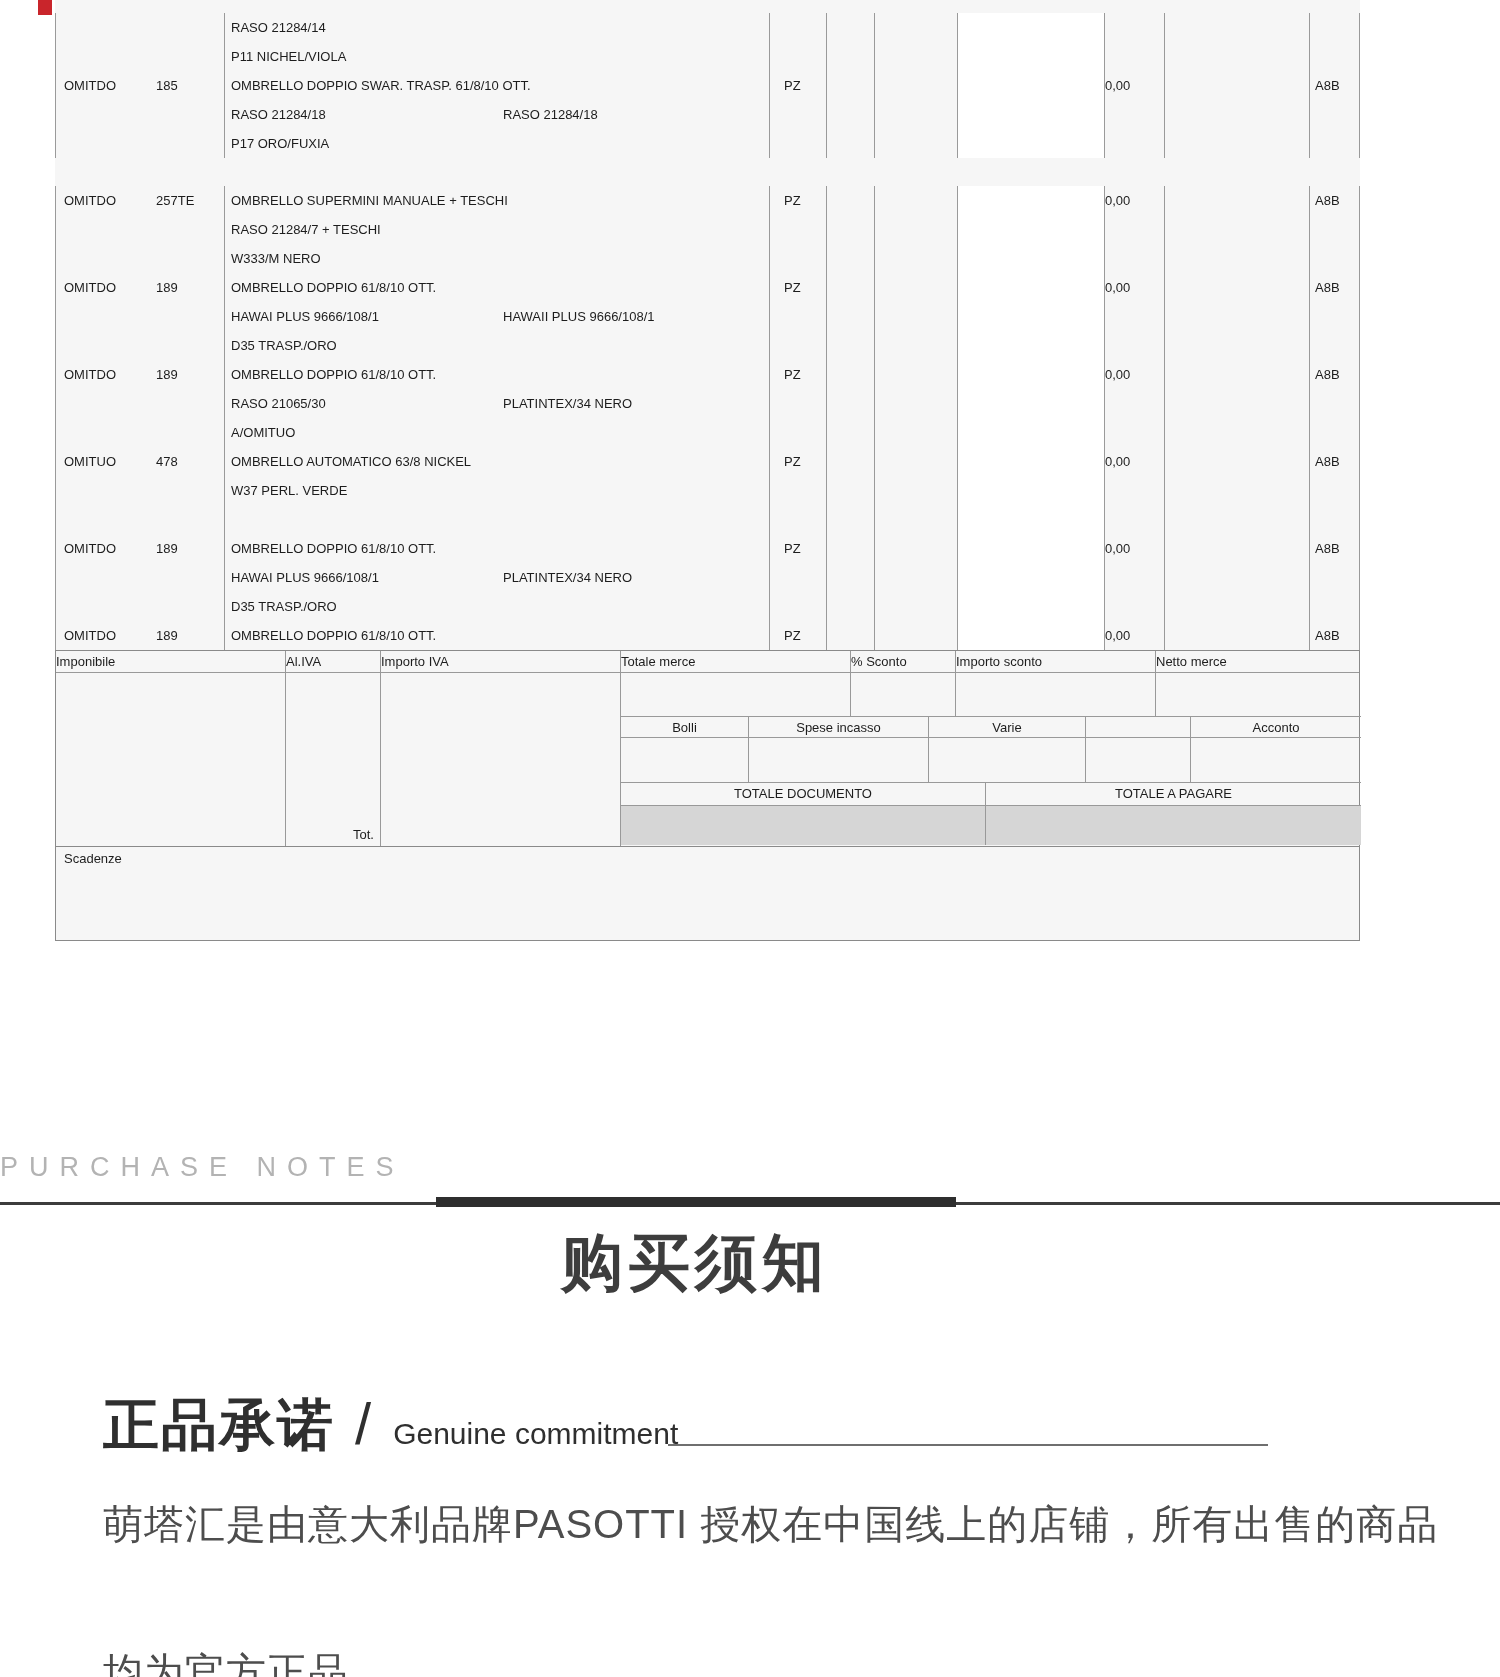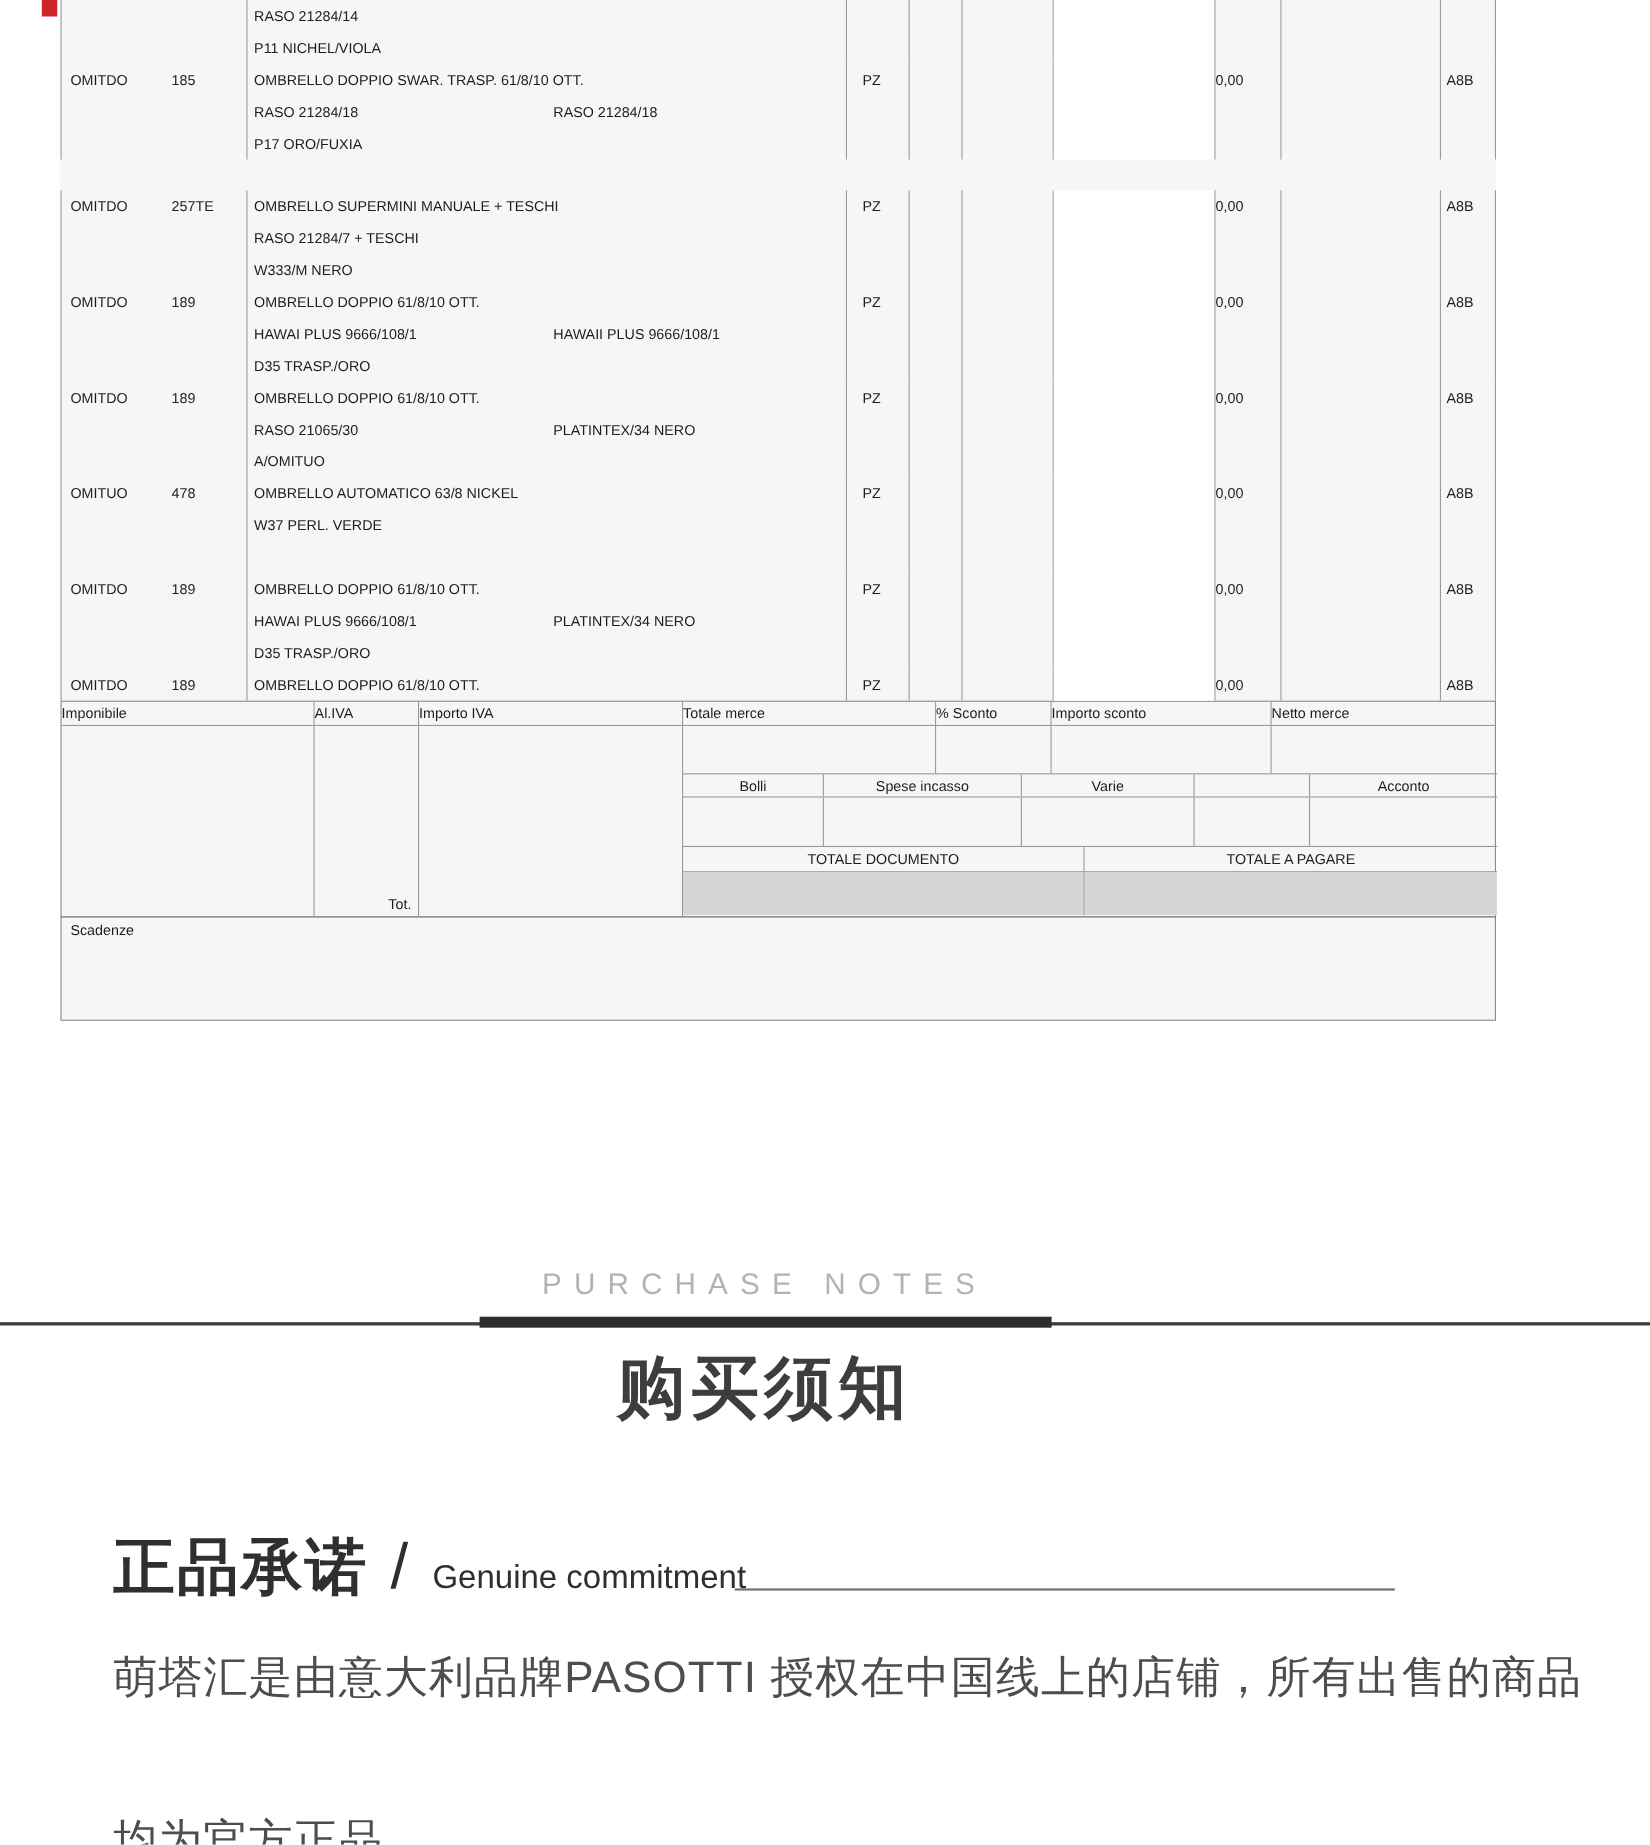--- a/index.html
+++ b/index.html
@@ -52,21 +52,21 @@
 
   .scadenze{width:1305px;height:95px;border:1px solid #8a8a8a;margin-top:-1px;padding:4px 8px;}
   .transport{width:1305px;height:70px;border:1px solid #8a8a8a;margin-top:5px;display:grid;
              grid-template-columns:230px 95px 255px 160px 155px 160px 248px;}
   .tpc{border-right:1px solid #999;padding:3px 6px;position:relative;overflow:hidden;}
   .transport .tpc:last-child{border-right:none;}
   .dal{position:absolute;left:10px;top:42px;}
   .al{position:absolute;left:120px;top:42px;}
 
   
-  .pn-en{position:absolute;top:1152px;left:0;width:1390px;text-align:center;
+  .pn-en{position:absolute;top:1152px;left:0;width:1390px;
          font-size:27px;letter-spacing:11px;color:#b3b3b3;}
   .divider-thin{position:absolute;top:1202px;left:0;width:1500px;height:3px;background:#3c3c3c;}
   .divider-thick{position:absolute;top:1197px;left:436px;width:520px;height:10px;background:#2e2e2e;}
   .zh-title{position:absolute;top:1228px;left:0;width:1390px;text-align:center;
             font-size:62px;line-height:70px;font-weight:600;color:#3d3d3d;letter-spacing:5px;}
   .genuine{position:absolute;left:103px;top:1388px;display:flex;align-items:baseline;color:#2f2f2f;gap:16px;}
   .gz{font-size:56px;font-weight:700;letter-spacing:2px;}
   .gslash{font-size:58px;font-weight:300;margin:0 6px 0 4px;}
   .gen{font-size:30px;font-weight:400;}
   .heading-underline{position:absolute;left:668px;top:1444px;width:600px;height:2px;background:#6f6f6f;}
@@ -78,21 +78,21 @@
 </head>
 <body>
 
 <div id="screen">
 
   <div class="red-mark"></div>
 
   <div class="invoice">
 
     <div class="inv-items">
-        <div class="inv-row" style="height: 58px;">
+        <div class="inv-row" style="height: 58px; margin-top: 13px;">
           <div class="cell c-code"></div>
           <div class="cell c-desc">
             <div class="inv-line"><span class="seg-a">RASO 21284/14</span></div>
             <div class="inv-line"><span class="seg-a">P11 NICHEL/VIOLA</span></div>
           </div>
           <div class="cell c-um"></div>
           <div class="cell c-q1"></div>
           <div class="cell c-q2"></div>
           <div class="cell c-white"></div>
           <div class="cell c-price"></div>

